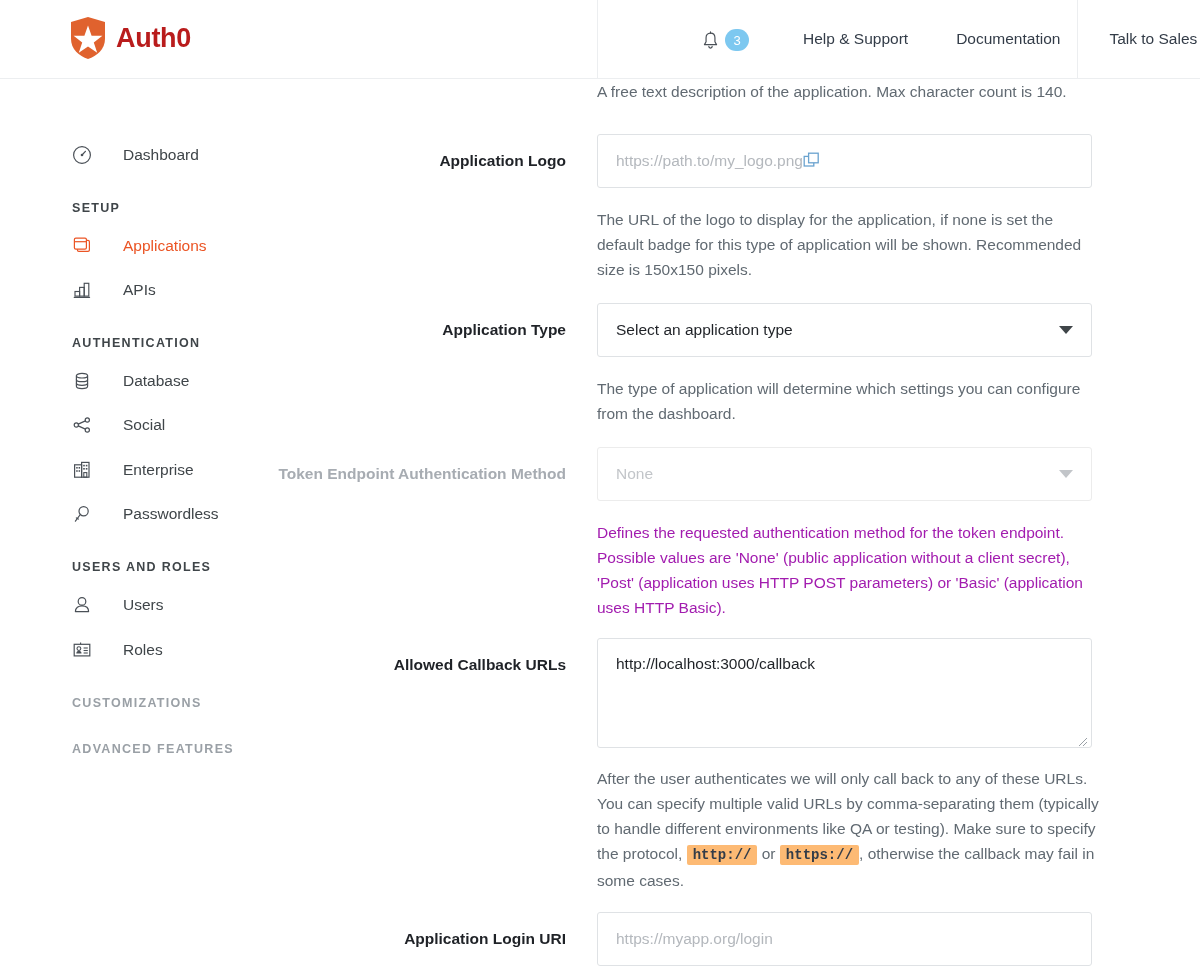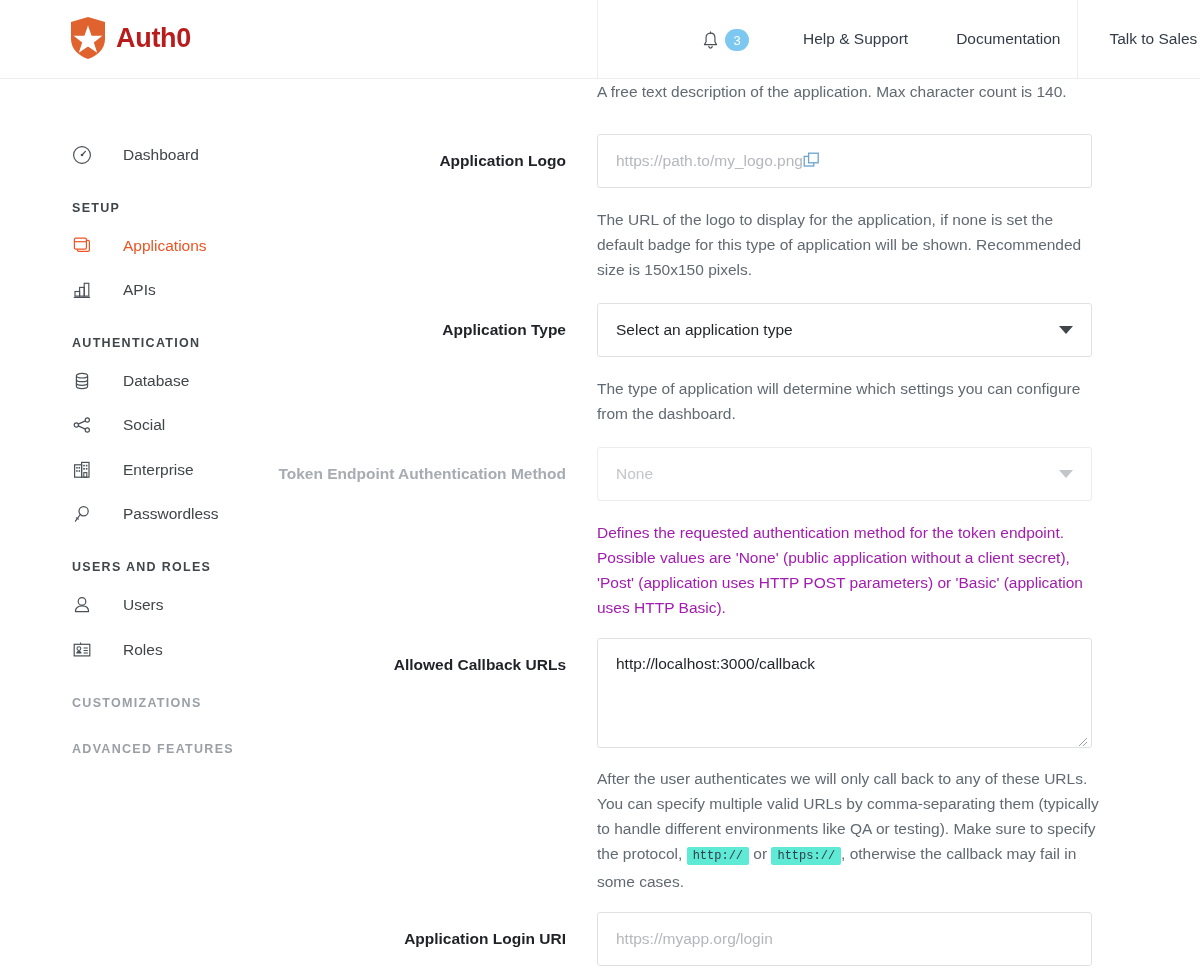--- a/index.html
+++ b/index.html
@@ -143,22 +143,22 @@
   }
 
   .hint {
     position: absolute; left: 597px; width: 500px;
     font-size: 15.5px; color: #616a72; line-height: 25px;
   }
   .hint.dim { color: #a21caf; }
   .hint.top { left: 597px; }
   code.mono {
     font-family: "Liberation Mono", monospace;
-    font-size: 12px; background: #5eead4;
-    padding: 2px 6px; border-radius: 2px; color: #333c48;
+    font-size: 14px; background: #fdba74;
+    padding: 2px 6px; border-radius: 2px; color: #333c48; font-weight: bold;
   }
 </style>
 </head>
 <body>
 
 <div class="topbar">
 
   <div class="brand">
     <span>
       <svg class="brand-mark" viewBox="0 0 36 44" xmlns="http://www.w3.org/2000/svg">

